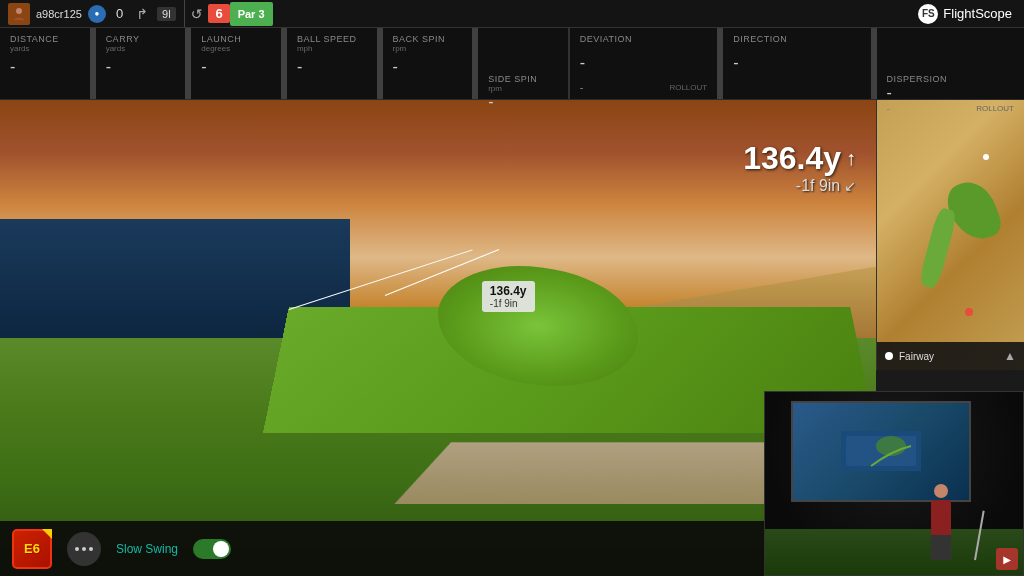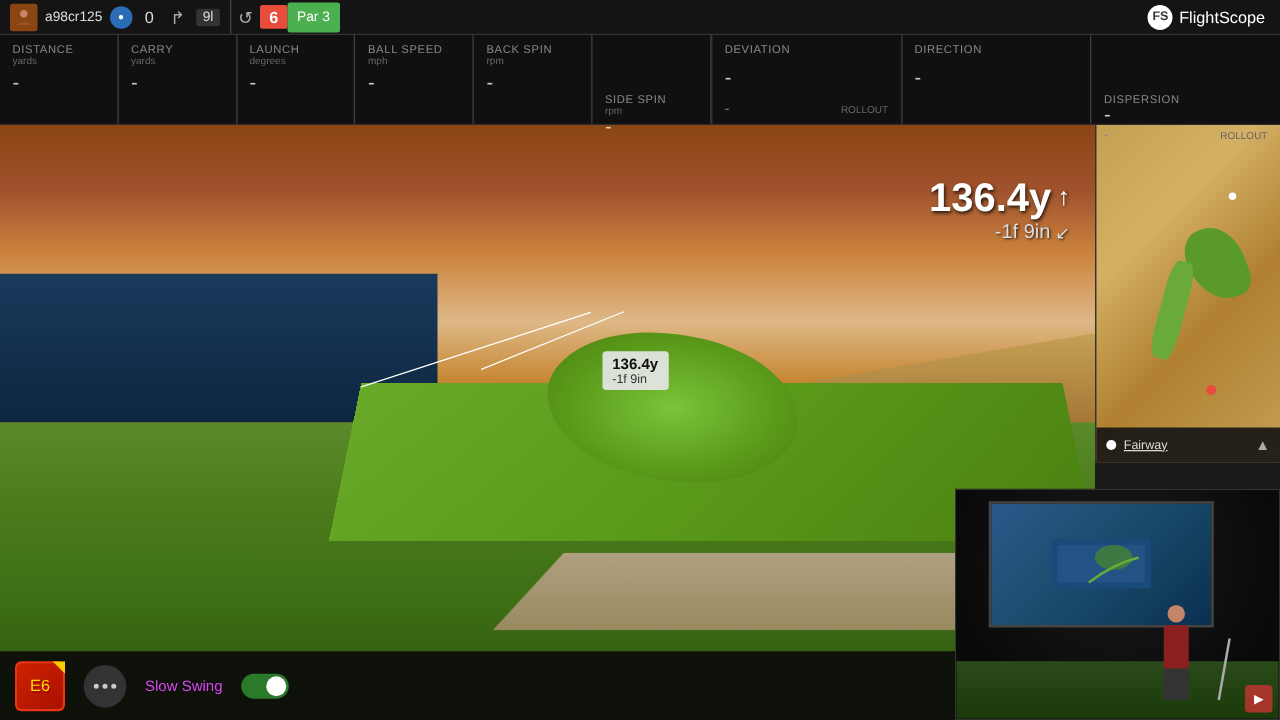--- a/index.html
+++ b/index.html
@@ -59,21 +59,21 @@
     .course-name {
       font-size: 13px;
       color: white;
       font-weight: 500;
       padding: 0 8px;
     }
     .par-badge {
       background: #4CAF50;
       color: white;
       font-size: 11px;
-      font-weight: normal;
+      font-weight: bold;
       padding: 6px 8px;
       border-radius: 2px;
     }
     .flightscope-logo {
       margin-left: auto;
       padding: 0 12px;
       font-size: 13px;
       color: white;
       display: flex;
       align-items: center;
@@ -97,21 +97,21 @@
       position: absolute;
       top: 28px; left: 0; right: 0;
       height: 72px;
       background: rgba(15,15,15,0.92);
       display: flex;
       z-index: 100;
       border-bottom: 1px solid #2a2a2a;
     }
     .stat-group {
       flex: 1;
-      border-right: 1px solid #404040;
+      border-right: 6px solid #404040;
       padding: 6px 10px;
       display: flex;
       flex-direction: column;
       justify-content: space-between;
     }
     .stat-group:last-child { border-right: none; margin-top: 40px; }
     .stat-label {
       font-size: 9px;
       color: #888;
       text-transform: uppercase;
@@ -330,21 +330,21 @@
       align-items: center;
       padding: 0 8px;
       gap: 6px;
     }
     .map-dot-indicator {
       width: 8px; height: 8px;
       background: white;
       border-radius: 50%;
     }
     .map-label {
-      font-size: 10px; color: #ddd; text-decoration: underline;
+      font-size: 10px; color: #ddd;
     }
     .map-expand-btn {
       margin-left: auto;
       font-size: 12px; color: #aaa;
       cursor: pointer;
     }
 
     
     #camera-feed {
       position: absolute;
@@ -440,38 +440,38 @@
     .e6-logo {
       width: 40px; height: 40px;
       background: linear-gradient(135deg, #cc2200 0%, #aa1100 100%);
       border-radius: 5px;
       display: flex; align-items: center; justify-content: center;
       font-size: 14px; font-weight: bold; color: white;
       border: 2px solid #ee3311;
       position: relative;
     }
     .e6-logo-inner {
-      font-size: 13px; font-weight: 400; color: #ffdd00;
+      font-size: 13px; font-weight: 700; color: #ffdd00;
       text-shadow: 1px 1px 0 #aa0000;
     }
     .dots-menu {
       width: 34px; height: 34px;
       background: #333;
       border-radius: 50%;
       display: flex; align-items: center; justify-content: center;
       gap: 3px;
       cursor: pointer;
     }
     .dot {
       width: 4px; height: 4px;
       background: #ccc;
       border-radius: 50%;
     }
     .slow-swing-label {
-      font-size: 12px; color: #d946ef;
+      font-size: 12px; color: #14b8a6;
     }
     .toggle-container {
       display: flex; align-items: center;
     }
     .toggle-track {
       width: 38px; height: 20px;
       background: #2a7a2a;
       border-radius: 10px;
       position: relative;
       cursor: pointer;

